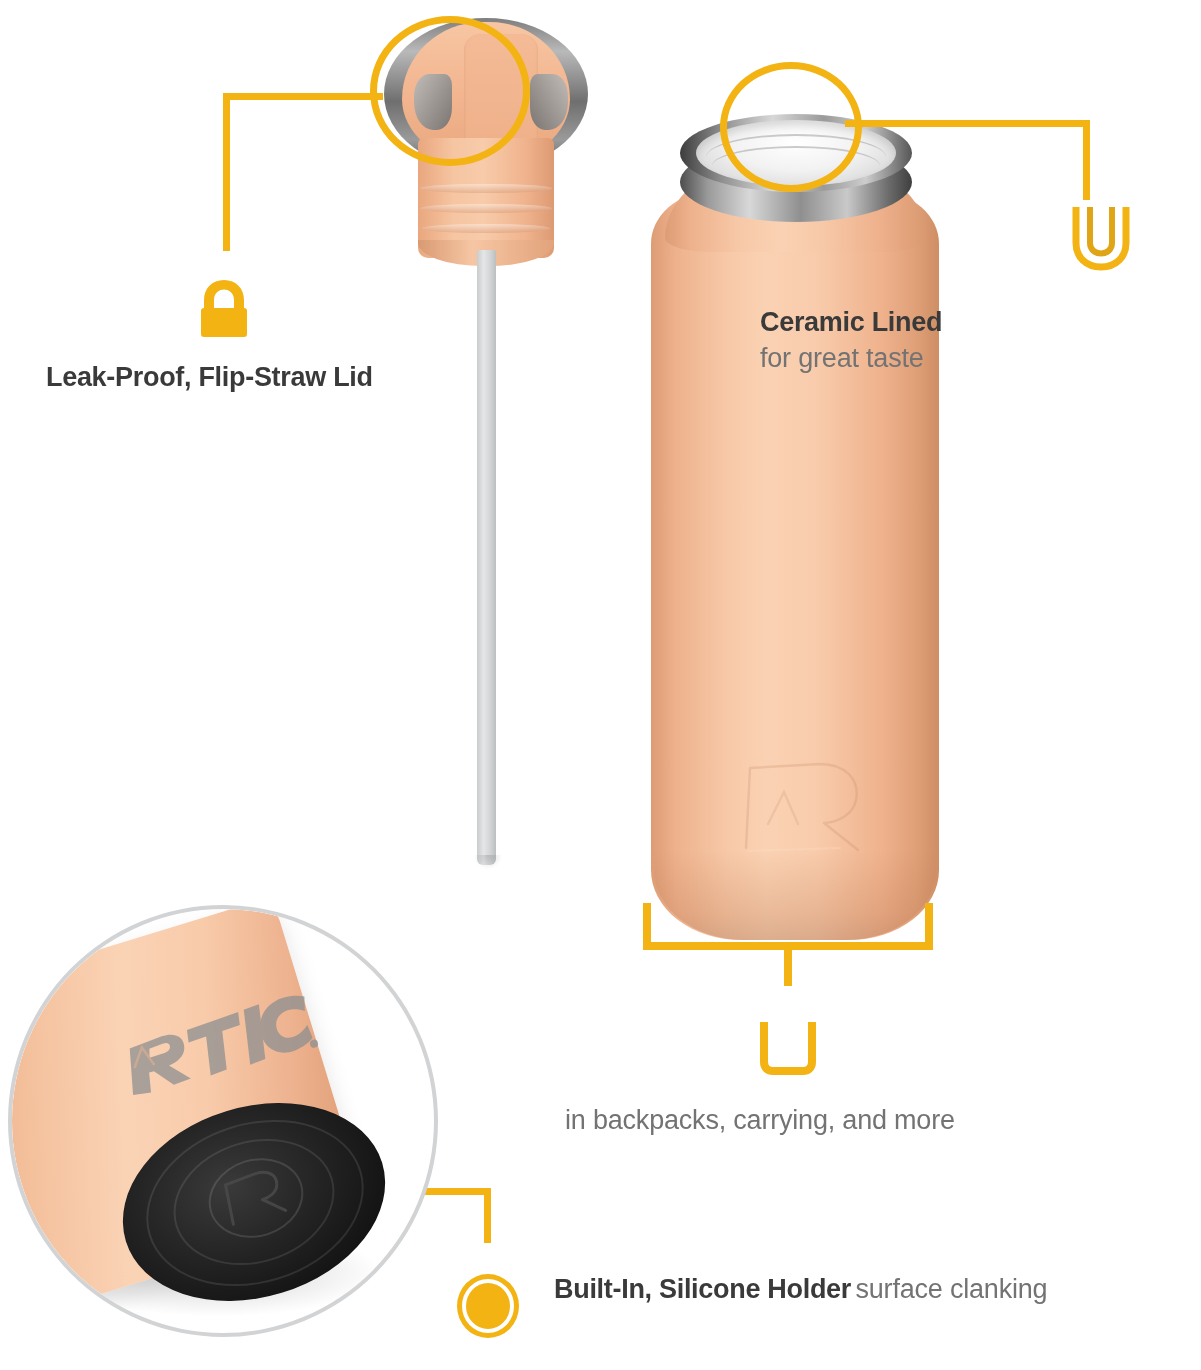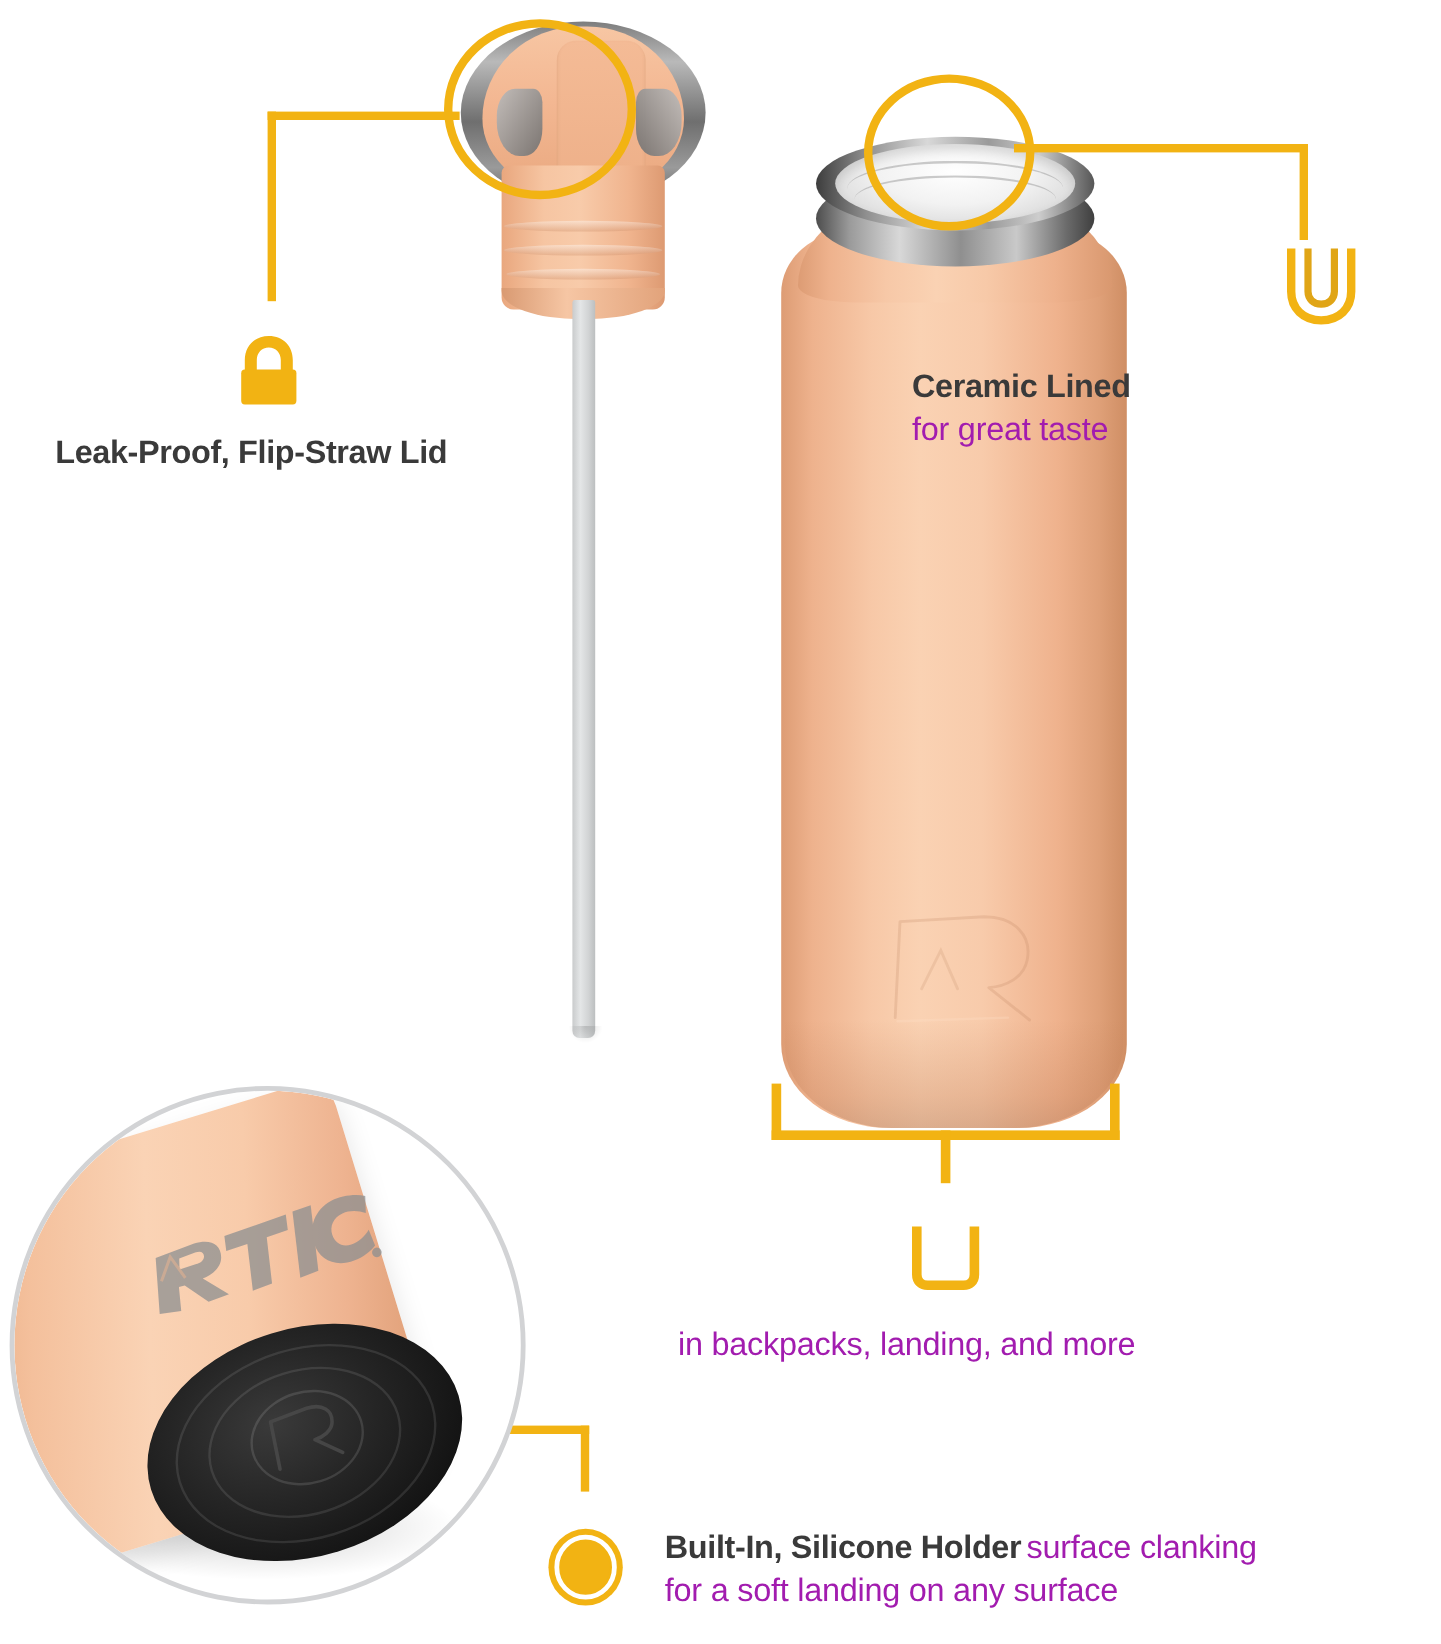--- a/index.html
+++ b/index.html
@@ -16,21 +16,21 @@
     width: 1201px;
     height: 1370px;
     background: #ffffff;
     overflow: hidden;
   }
   .abs { position: absolute; }
 
   
   .callout-text { position: absolute; color: #3b3b3b; line-height: 1.32; }
   .callout-text .ttl { font-weight: bold; font-size: 27px; letter-spacing: -0.3px; color: #3a3a3a; }
-  .callout-text .sub { font-weight: normal; font-size: 27px; letter-spacing: -0.2px; color: #a21caf; }
+  .callout-text .sub { font-weight: normal; font-size: 27px; letter-spacing: -0.2px; color: #737373; }
   .t-left   { text-align: left; }
   .t-right  { }
   .t-center { text-align: left; }
 
   
   .icon-wrap { position: absolute; }
 
   
   .ln { position: absolute; background: #f2b313; }
   .ring-cb {
@@ -286,24 +286,23 @@
   <div class="callout-text t-left" style="left:46px; top:360px; width:420px;">
     <div class="ttl">Leak-Proof, Flip-Straw Lid</div>
   </div>
 
   <div class="callout-text t-right" style="left:760px; top:305px; width:439px;">
     <div class="ttl">Ceramic Lined</div>
     <div class="sub">for great taste</div>
   </div>
 
   <div class="callout-text t-center" style="left:565px; top:1103px; width:560px;">
-    <div class="sub">in backpacks, landing, and more</div>
+    <div class="sub">in backpacks, carrying, and more</div>
   </div>
 
   <div class="callout-text t-left" style="left:554px; top:1272px; width:600px;">
     <div>
       <span class="ttl">Built-In, Silicone Holder</span>
       <span class="sub">surface clanking</span>
     </div>
-    <div class="sub">for a soft landing on any surface</div>
   </div>
 
 </div>
 
 </body></html>

